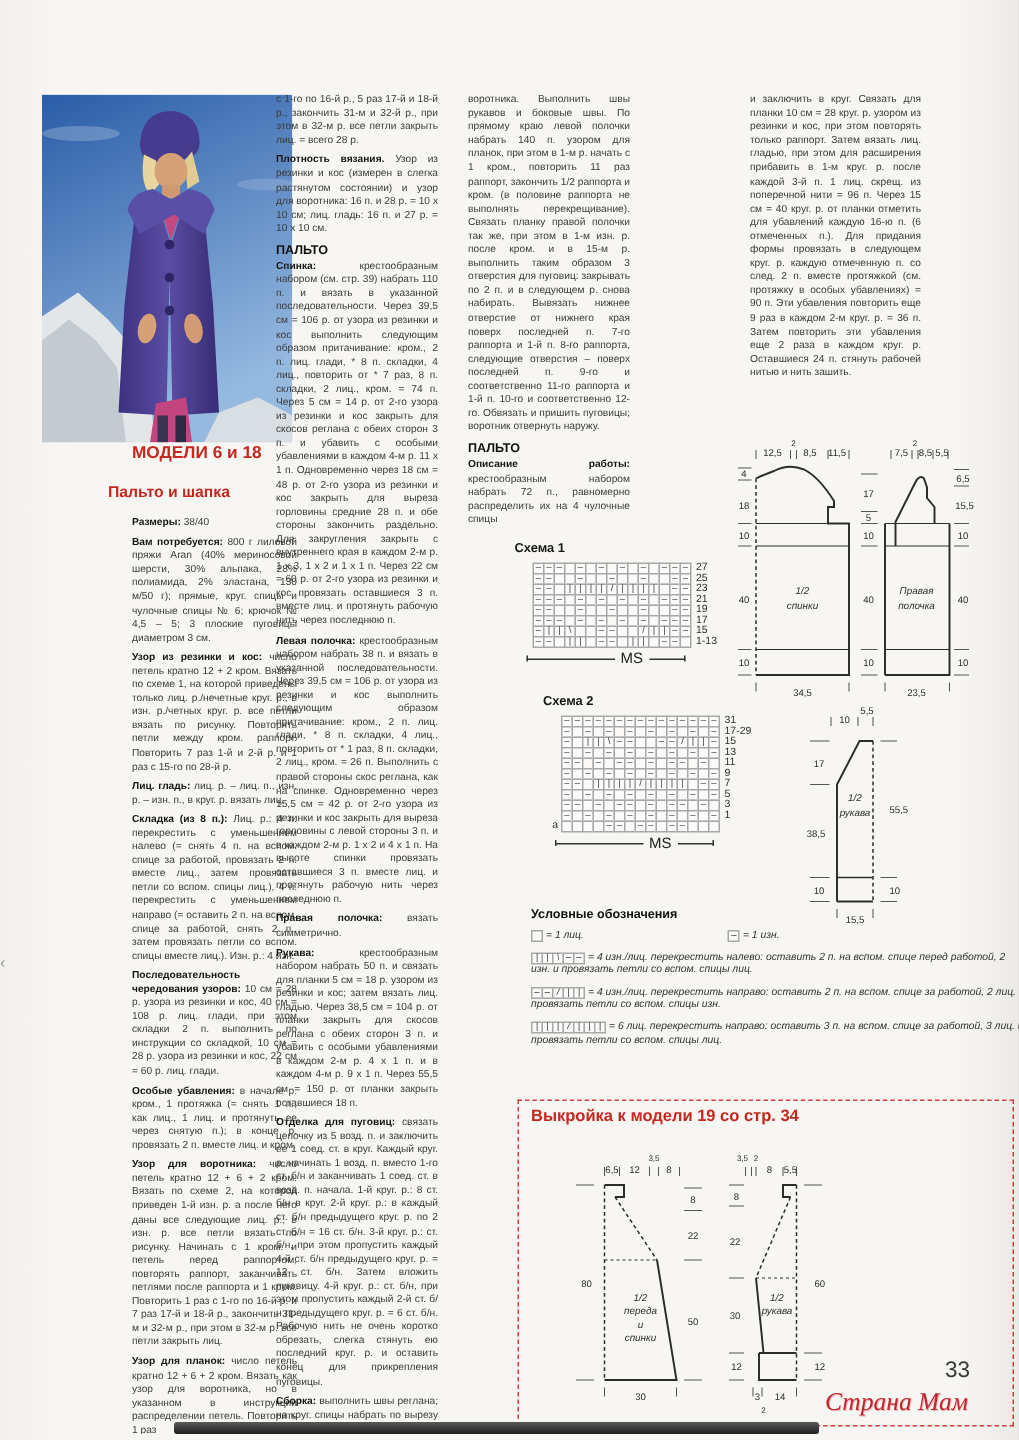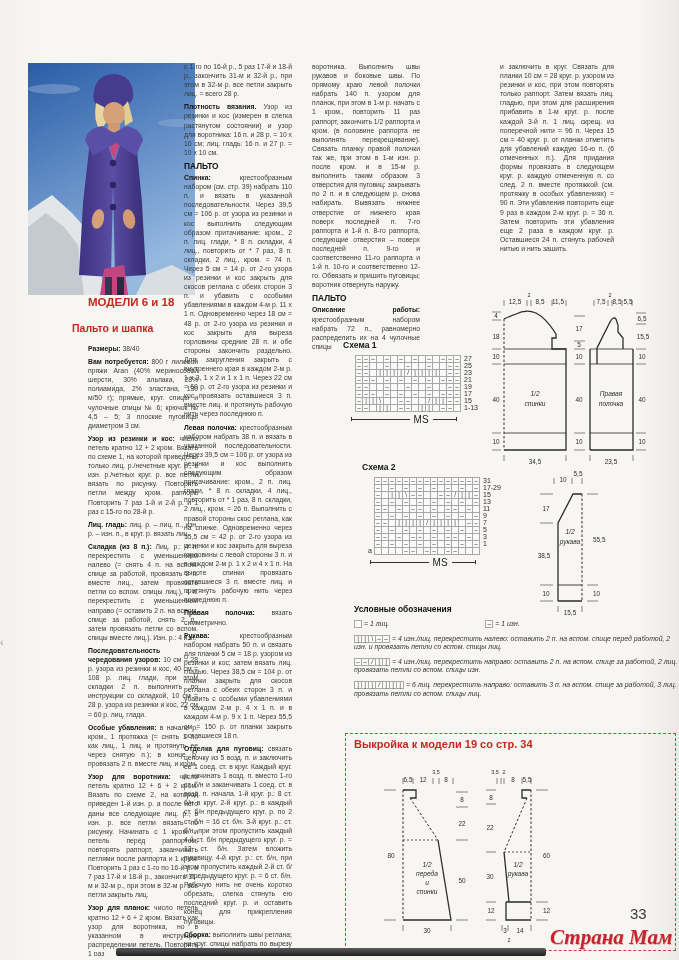--- a/index.html
+++ b/index.html
@@ -41,21 +41,21 @@
   .dimsm{font-size:5.4px;fill:#2d2d2d;}
   .pname{font-size:6.6px;font-style:italic;fill:#2d2d2d;}
   
   #vybox{position:absolute;left:345px;top:733px;width:331px;height:218px;
     border:1px dashed #d04038;box-sizing:border-box;}
   #vybox .vtitle{position:absolute;left:8px;top:4px;font-weight:bold;font-size:11px;color:#c4281f;}
   #footerbar{position:absolute;left:116px;top:948px;width:430px;height:8px;
     background:linear-gradient(180deg,#5a5a5a,#1f1f1f);border-radius:2px;}
   #pagenum{position:absolute;left:630px;top:905px;font-size:15px;color:#3a3a3a;}
   #brand{position:absolute;left:550px;top:925px;font-family:"Liberation Serif",serif;
-    font-style:italic;font-weight:bold;font-size:21px;color:#c5242c;
+    font-style:italic;font-weight:normal;font-size:17px;color:#c5242c;
     text-shadow:0.6px 0.6px 0 #e9b7ba;}
   #edgemark{position:absolute;left:0px;top:636px;font-size:11px;color:#9a9a9a;}
   .photo{position:absolute;left:28px;top:63px;width:167px;height:232px;overflow:hidden;}
 </style>
 </head>
 <body>
 
 <div id="page">
 
   <div class="photo">
@@ -123,21 +123,21 @@
     </div>
   <div class="col" style="left:312px;top:62px;width:108px;height:300px;">
       <p>воротника. Выполнить швы рукавов и боковые швы. По прямому краю левой полочки набрать 140 п. узором для планок, при этом в 1-м р. начать с 1 кром., повторить 11 раз раппорт, закончить 1/2 раппорта и кром. (в половине раппорта не выполнять перекрещивание). Связать планку правой полочки так же, при этом в 1-м изн. р. после кром. и в 15-м р. выполнить таким образом 3 отверстия для пуговиц: закрывать по 2 п. и в следующем р. снова набирать. Вывязать нижнее отверстие от нижнего края поверх последней п. 7-го раппорта и 1-й п. 8-го раппорта, следующие отверстия – поверх последней п. 9-го и соответственно 11-го раппорта и 1-й п. 10-го и соответственно 12-го. Обвязать и пришить пуговицы; воротник отвернуть наружу.</p>
       <p class="sechead">ПАЛЬТО</p>
       <p><b class="lead">Описание работы: </b>крестообразным набором набрать 72 п., равномерно распределить их на 4 чулочные спицы</p>
     </div>
   <div class="col" style="left:500px;top:62px;width:114px;height:232px;">
       <p>и заключить в круг. Связать для планки 10 см = 28 круг. р. узором из резинки и кос, при этом повторять только раппорт. Затем вязать лиц. гладью, при этом для расширения прибавить в 1-м круг. р. после каждой 3-й п. 1 лиц. скрещ. из поперечной нити = 96 п. Через 15 см = 40 круг. р. от планки отметить для убавлений каждую 16-ю п. (6 отмеченных п.). Для придания формы провязать в следующем круг. р. каждую отмеченную п. со след. 2 п. вместе протяжкой (см. протяжку в особых убавлениях) = 90 п. Эти убавления повторить еще 9 раз в каждом 2-м круг. р. = 36 п. Затем повторить эти убавления еще 2 раза в каждом круг. р. Оставшиеся 24 п. стянуть рабочей нитью и нить зашить.</p>
     </div>
 
-  <div class="chart" style="left:343px;top:340px;">
+  <div class="chart" style="left:343px;top:360px;">
     <div class="ctitle">Схема 1</div>
     <div>
         <div class="crow">
           <span class="clbl lft"></span>
           <span class="ccell">–</span>
           <span class="ccell">–</span>
           <span class="ccell">–</span>
           <span class="ccell"></span>
           <span class="ccell">–</span>
           <span class="ccell"></span>

